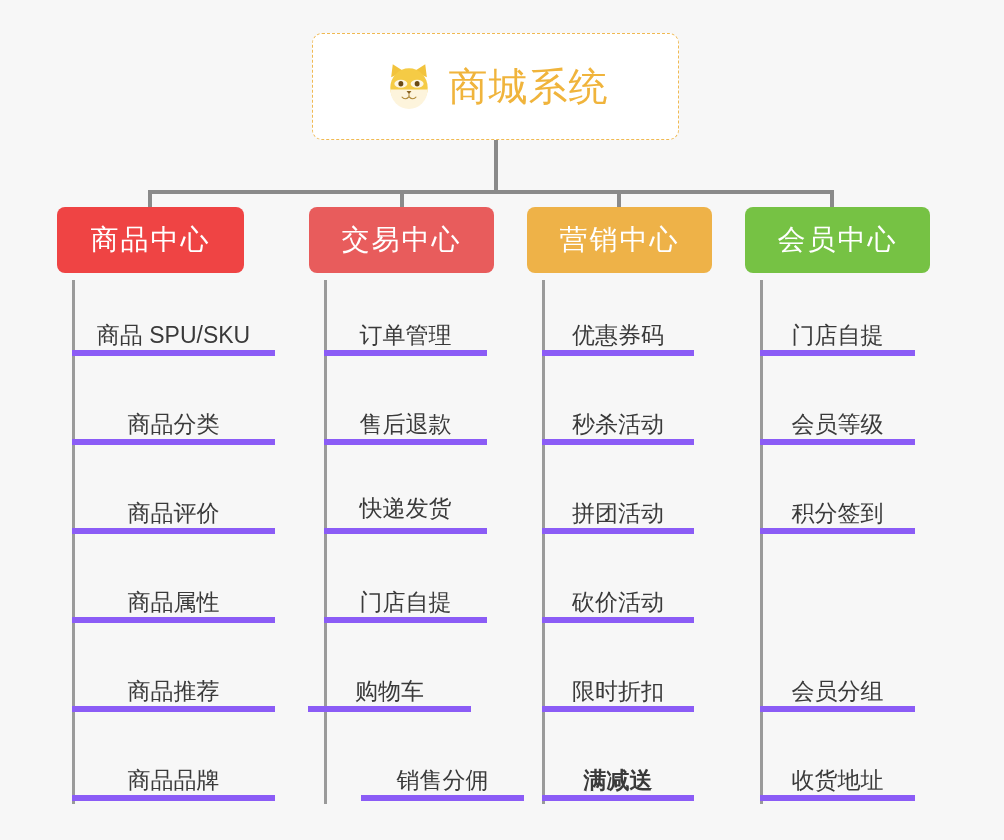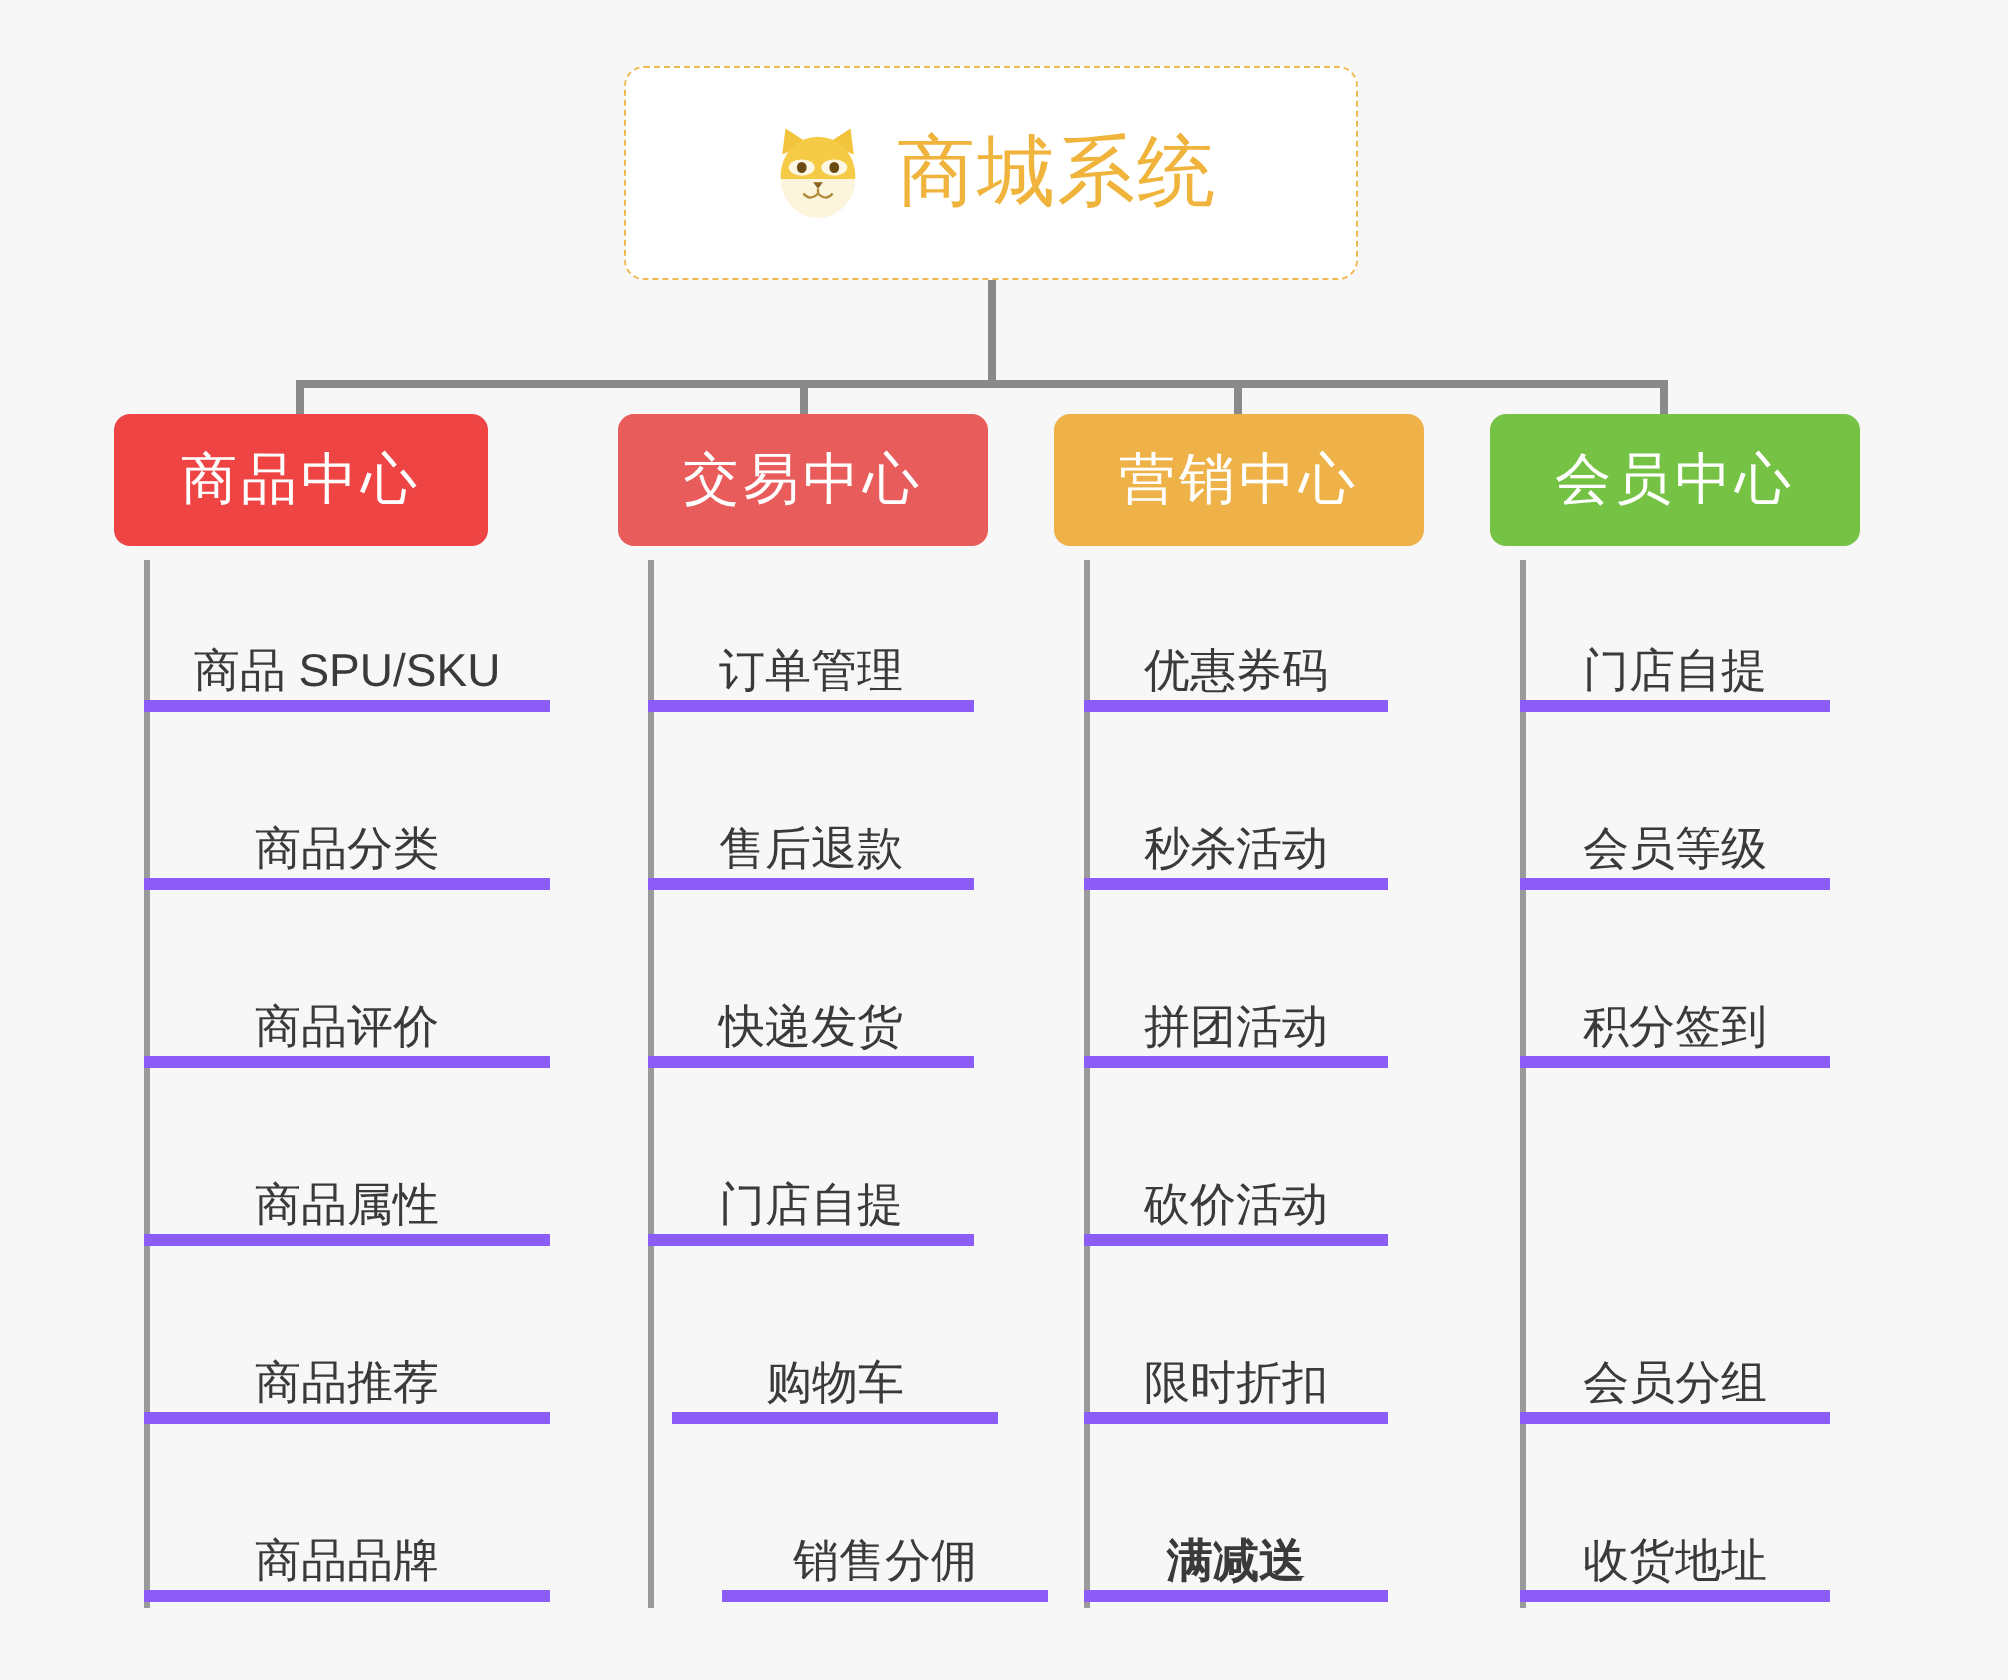--- a/index.html
+++ b/index.html
@@ -163,27 +163,27 @@
     <div class="cat-header" style="left: 309px; top: 207px; width: 185px; background: rgb(232, 92, 92); color: rgb(255, 255, 255);">
       <span>交易中心</span>
     </div>
     <div class="branch-trunk" style="left: 324px; top: 280px; height: 524px; background: rgb(154, 154, 154);"></div>
     <div class="leaf" style="left: 324px; width: 163px; top: 312px;">
       <span class="leaf-label">订单管理</span>
     </div>
     <div class="leaf" style="left: 324px; width: 163px; top: 401px;">
       <span class="leaf-label">售后退款</span>
     </div>
-    <div class="leaf" style="left: 324px; width: 163px; top: 490px;">
+    <div class="leaf" style="left: 324px; width: 163px; top: 490px; align-items: center;">
       <span class="leaf-label">快递发货</span>
     </div>
     <div class="leaf" style="left: 324px; width: 163px; top: 579px;">
       <span class="leaf-label">门店自提</span>
     </div>
-    <div class="leaf" style="left: 336px; width: 163px; top: 668px;">
+    <div class="leaf" style="left: 308px; width: 163px; top: 668px;">
       <span class="leaf-label">购物车</span>
     </div>
     <div class="leaf" style="left: 336px; width: 163px; top: 757px; margin-left: 25px;">
       <span class="leaf-label">销售分佣</span>
     </div>
     <div class="cat-header" style="left: 527px; top: 207px; width: 185px; background: rgb(238, 178, 72); color: rgb(255, 255, 255);">
       <span>营销中心</span>
     </div>
     <div class="branch-trunk" style="left: 542px; top: 280px; height: 524px; background: rgb(154, 154, 154);"></div>
     <div class="leaf" style="left: 542px; width: 152px; top: 312px;">

